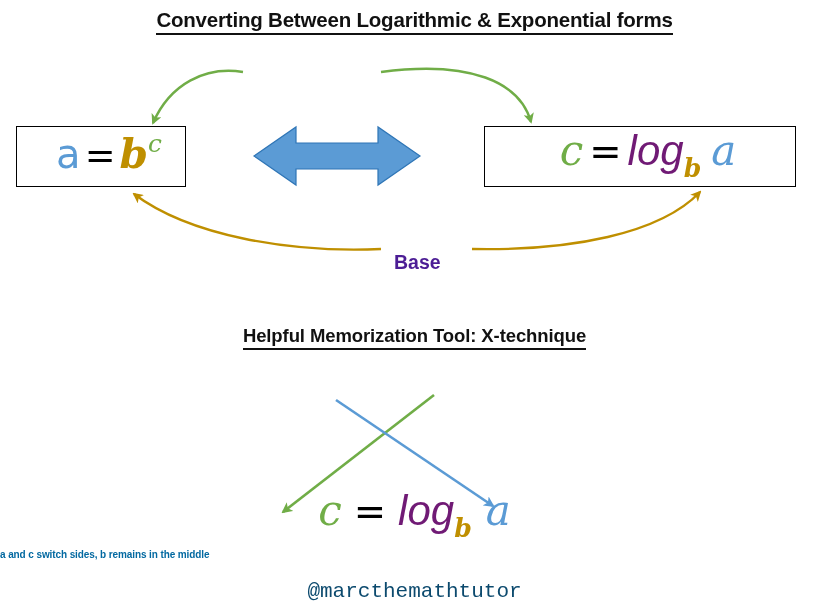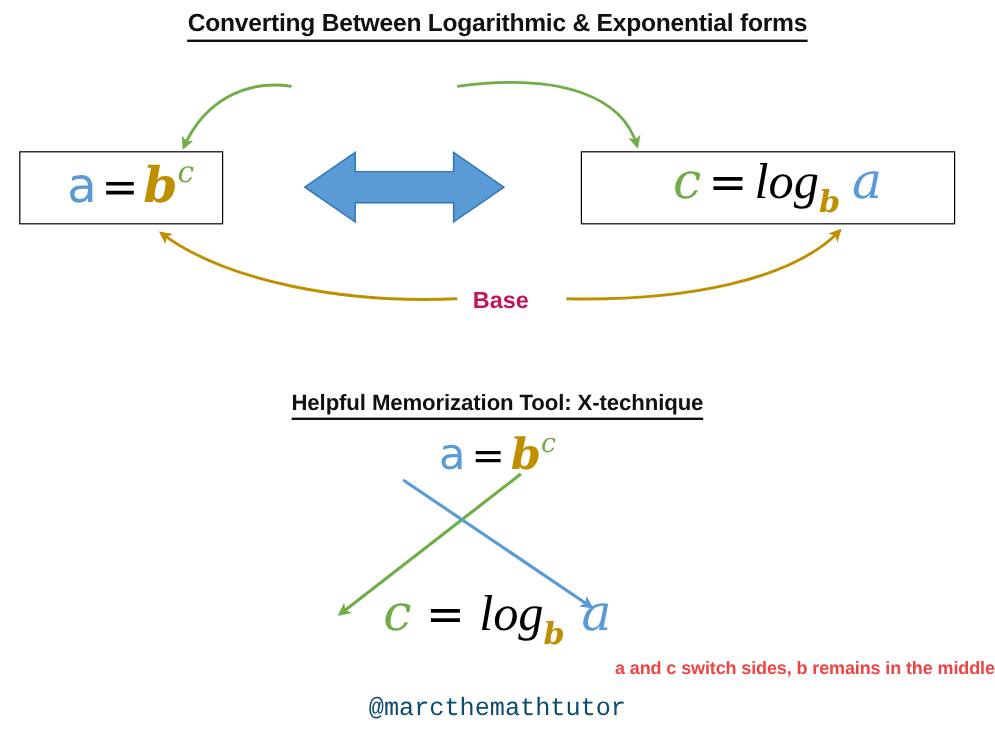--- a/index.html
+++ b/index.html
@@ -104,22 +104,22 @@
   .v-c {
     color: #70AD47;
     font-family: "DejaVu Serif", serif;
     font-style: italic;
   }
   .v-op {
     color: #000000;
     font-family: "DejaVu Sans", sans-serif;
   }
   .v-log {
-    color: #000000;
-    font-family: Liberation Serif, serif;
+    color: #701a75;
+    font-family: Liberation Sans, sans-serif;
     font-style: italic;
   }
   .sup {
     font-size: 0.62em;
     vertical-align: super;
     position: relative;
     top: -0.06em;
   }
   .sub {
     font-size: 0.60em;
@@ -152,23 +152,23 @@
     white-space: nowrap;
   }
   #exponent-label {
     left: 252px;
     top: 62px;
     font-size: 21px;
     color: #70AD47;
   }
   #base-label {
     left: 394px;
-    top: 240px;
+    top: 251px;
     font-size: 19.5px;
-    color: #be185d;
+    color: #4c1d95;
   }
 
   
   #equivalent-arrow-text {
     position: absolute;
     left: 254px;
     top: 143px;
     width: 166px;
     text-align: center;
     color: #ffffff;
@@ -195,24 +195,24 @@
     text-align: center;
     font-size: 42px;
   }
   #xtech-eq-bottom .v-op { font-size: 0.92em; padding: 0 12px; }
 
   #xtech-caption {
     position: absolute;
     left: 0;
     top: 549px;
     width: 829px;
-    text-align: right;
-    font-size: 15px;
+    text-align: left;
+    font-size: 10px;
     font-weight: bold;
-    color: #ef4444;
+    color: #0369a1;
     letter-spacing: -0.1px;
   }
 
   #watermark {
     position: absolute;
     left: 0;
     top: 580px;
     width: 829px;
     text-align: center;
     font-size: 21px;
@@ -242,25 +242,20 @@
   <div class="eq-box" id="log-form-box">
     <span class="math" id="eq-logarithmic">
       <span class="v-c">c</span><span class="v-op">=</span><span class="v-log">log</span><span class="v-b sub">b</span><span class="v-a-serif" style="padding-left:10px">a</span>
     </span>
   </div>
 
   <div class="callout-label" id="base-label">Base</div>
 
   <div id="equivalent-arrow-text">equivalent</div>
 
-  <div id="xtech-eq-top">
-    <span class="math">
-      <span class="v-a">a</span><span class="v-op">=</span><span class="v-b">b</span><span class="v-c sup">c</span>
-    </span>
-  </div>
 
   <div id="xtech-eq-bottom">
     <span class="math">
       <span class="v-c">c</span><span class="v-op">=</span><span class="v-log">log</span><span class="v-b sub">b</span><span class="v-a-serif" style="padding-left:14px">a</span>
     </span>
   </div>
 
   <div id="xtech-caption">a and c switch sides, b remains in the middle</div>
 
   <div id="watermark">@marcthemathtutor</div>

